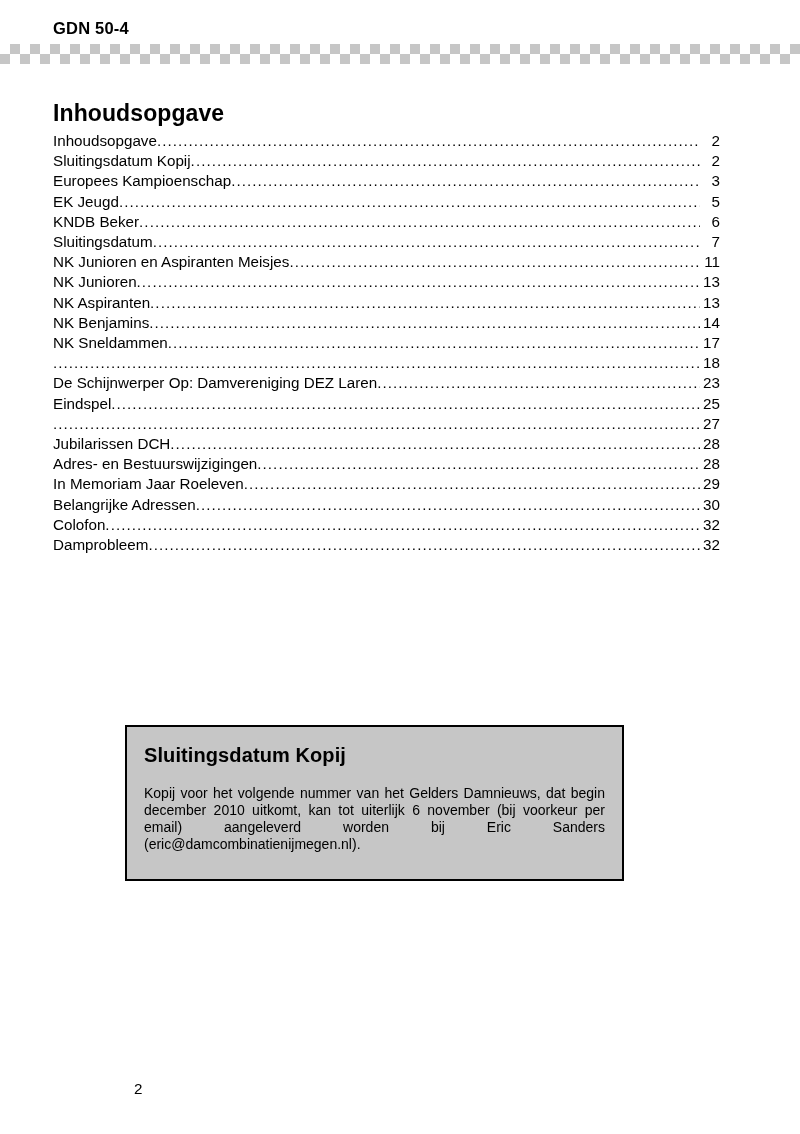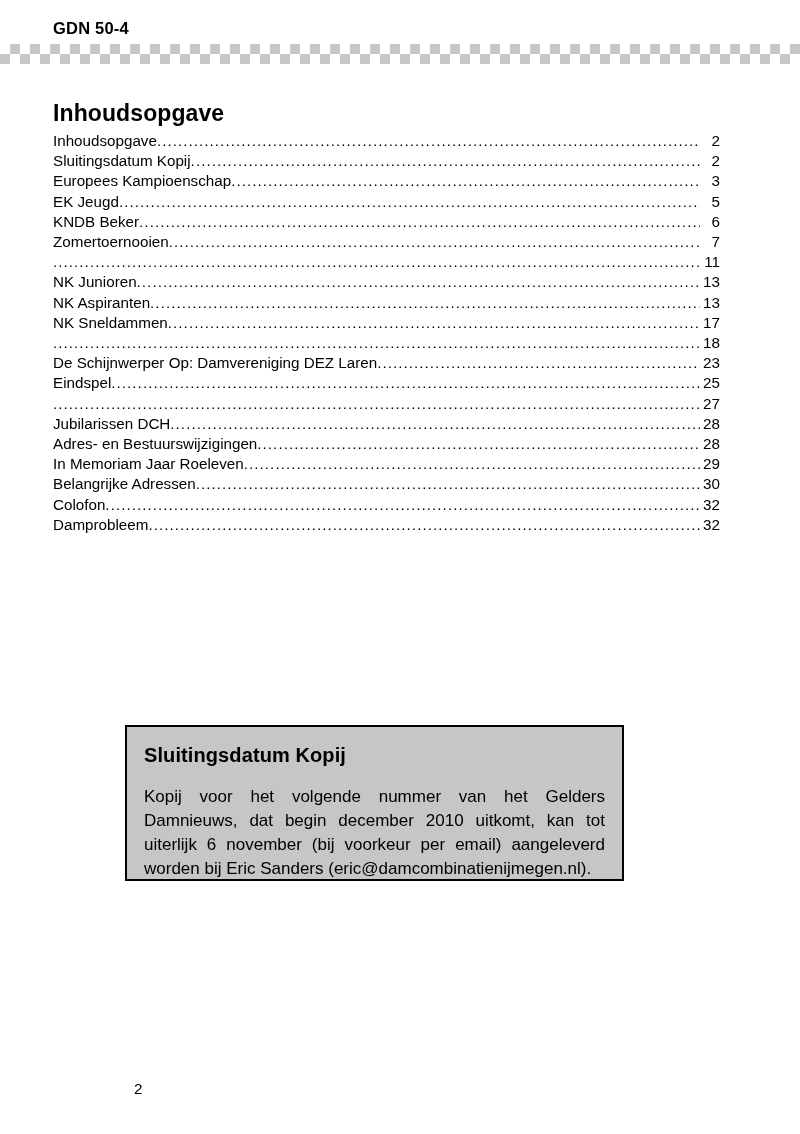--- a/index.html
+++ b/index.html
@@ -116,22 +116,22 @@
     padding: 16px 17px 14px 17px;
   }
   .callout-title {
     font-size: 20px;
     font-weight: bold;
     line-height: 24px;
     margin: 0 0 18px 0;
     letter-spacing: 0.1px;
   }
   .callout-body {
-    font-size: 17px;
-    line-height: 24px;
+    font-size: 14px;
+    line-height: 17px;
     text-align: justify;
     text-justify: inter-word;
     margin: 0;
   }
 
   
   .folio {
     position: absolute;
     left: 134px;
     top: 1079px;
@@ -170,37 +170,43 @@
         <span class="toc-label">EK Jeugd</span>
         <span class="toc-dots"></span>
         <span class="toc-page">5</span>
       </div>
       <div class="toc-row">
         <span class="toc-label">KNDB Beker </span>
         <span class="toc-dots"></span>
         <span class="toc-page">6</span>
       </div>
       <div class="toc-row">
-        <span class="toc-label">Zomertoernooien </span>
+        <span class="toc-label">Sluitingsdatum </span>
         <span class="toc-dots"></span>
         <span class="toc-page">7</span>
       </div>
       <div class="toc-row">
+        <span class="toc-label">NK Junioren en Aspiranten Meisjes</span>
         <span class="toc-dots"></span>
         <span class="toc-page">11</span>
       </div>
       <div class="toc-row">
         <span class="toc-label">NK Junioren</span>
         <span class="toc-dots"></span>
         <span class="toc-page">13</span>
       </div>
       <div class="toc-row">
         <span class="toc-label">NK Aspiranten </span>
         <span class="toc-dots"></span>
         <span class="toc-page">13</span>
+      </div>
+      <div class="toc-row">
+        <span class="toc-label">NK Benjamins</span>
+        <span class="toc-dots"></span>
+        <span class="toc-page">14</span>
       </div>
       <div class="toc-row">
         <span class="toc-label">NK Sneldammen </span>
         <span class="toc-dots"></span>
         <span class="toc-page">17</span>
       </div>
       <div class="toc-row">
         <span class="toc-dots"></span>
         <span class="toc-page">18</span>
       </div>

